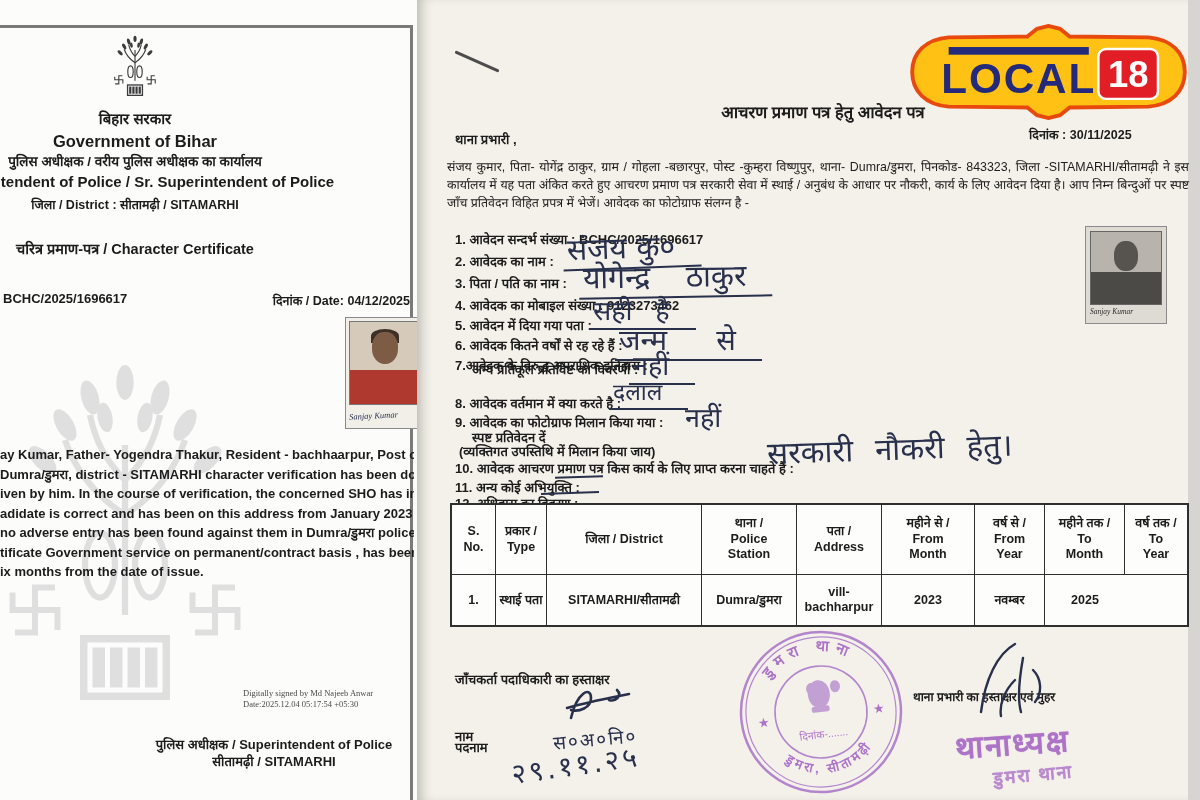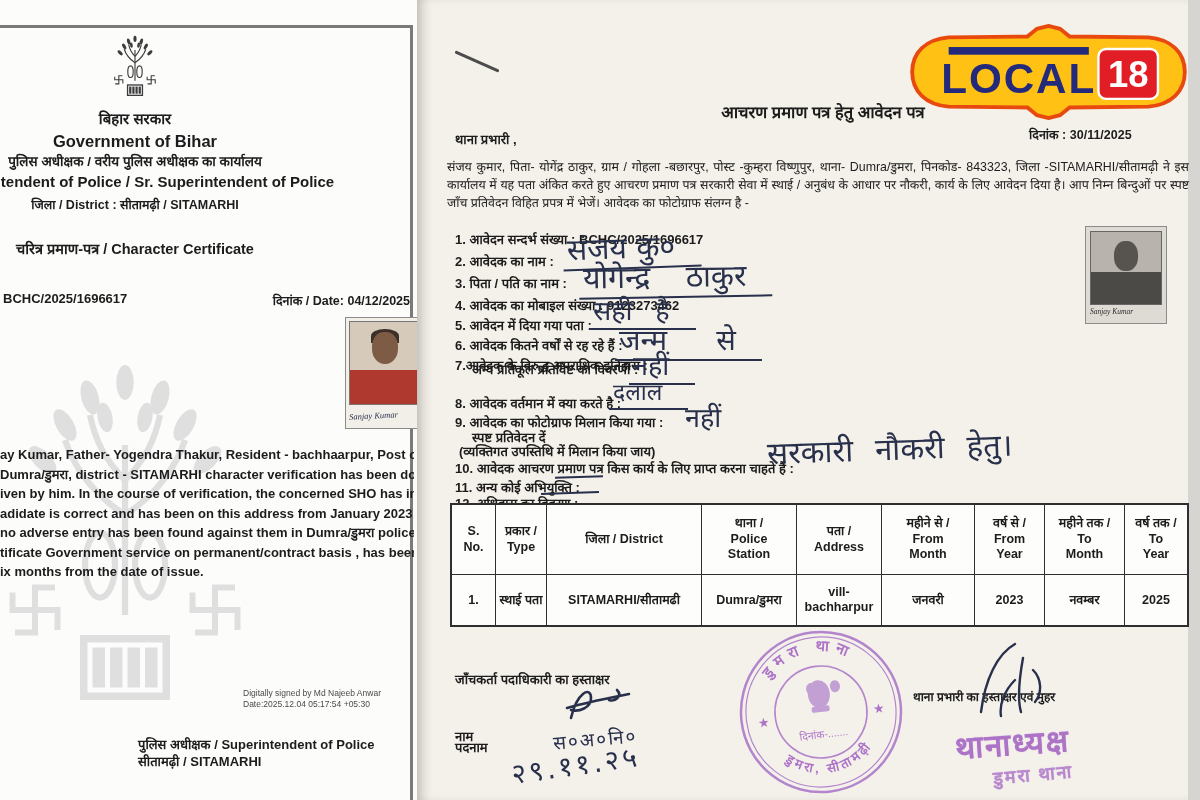--- a/index.html
+++ b/index.html
@@ -20,22 +20,22 @@
   .ldate{position:absolute;left:228px;top:292px;width:182px;text-align:right;font-size:12.5px;font-weight:bold;}
   .photo-l{position:absolute;left:345px;top:317px;width:78px;height:112px;background:#f2efe9;border:1px solid #8a8a8a;padding:3px;box-sizing:border-box;}
   .photo-l .pic{width:70px;height:84px;border:1px solid #777;box-sizing:border-box;position:relative;overflow:hidden;
       background:linear-gradient(#d6cbbb 0 58%,#b0392f 58% 100%);}
   .photo-l .head{position:absolute;left:22px;top:10px;width:26px;height:32px;border-radius:45% 45% 48% 48%;background:#7e5b44;}
   .photo-l .hair{position:absolute;left:21px;top:7px;width:28px;height:14px;border-radius:50% 50% 0 0;background:#3c3028;}
   .photo-sign{font-family:"Liberation Serif",serif;font-style:italic;font-size:8.5px;color:#27304d;margin-top:5px;white-space:nowrap;transform:rotate(-3deg);}
   .lbody{position:absolute;left:0;top:445px;width:414px;}
   .lbody div{font-size:13px;font-weight:bold;line-height:19.5px;white-space:nowrap;overflow:hidden;}
   .watermark{position:absolute;left:-25px;top:335px;width:300px;height:430px;color:#8d8d8d;opacity:.25;}
-  .digsign{position:absolute;left:243px;top:688px;font-size:8.5px;line-height:11px;color:#4a4a4a;}
-  .lfooter{position:absolute;left:138px;top:736px;width:272px;text-align:left;font-size:13px;font-weight:bold;line-height:17px;}
+  .digsign{position:absolute;left:243px;top:688px;font-size:8.5px;line-height:11px;color:#4a4a4a;font-family:Liberation Serif, serif;}
+  .lfooter{position:absolute;left:138px;top:736px;width:272px;text-align:center;font-size:13px;font-weight:bold;line-height:17px;}
   
   .right-page{position:absolute;left:417px;top:0;width:771px;height:800px;background:#f4f1ea;
       box-shadow:inset 10px 0 14px -8px rgba(0,0,0,.3);}
   .penmark{position:absolute;left:36px;top:60px;width:48px;height:3px;background:#4c4c4c;transform:rotate(24deg);border-radius:2px;}
   .rtitle{position:absolute;left:126px;top:100px;width:560px;text-align:center;font-size:16.5px;font-weight:bold;}
   .rdate{position:absolute;left:612px;top:126px;width:150px;font-size:12.5px;font-weight:bold;}
   .salut{position:absolute;left:38px;top:130px;font-size:13px;font-weight:bold;}
   .rbody{position:absolute;left:30px;top:158px;width:742px;font-size:12.4px;font-weight:normal;line-height:18px;text-align:justify;}
   .item{position:absolute;left:38px;font-size:13px;font-weight:bold;white-space:nowrap;}
   .ind{left:55px;}
@@ -230,21 +230,20 @@
         </div>
       <div class="hc">
           <span>वर्ष तक /</span>
           <span style="max-width:40px">To Year</span>
         </div>
       <div class="dc">1.</div>
       <div class="dc" style="max-width:51px">स्थाई पता</div>
       <div class="dc">SITAMARHI/सीतामढी</div>
       <div class="dc">Dumra/डुमरा</div>
       <div class="dc" style="white-space:normal">vill-bachharpur</div>
-      <div class="dc">जनवरी</div>
       <div class="dc">2023</div>
       <div class="dc">नवम्बर</div>
       <div class="dc">2025</div>
     </div>
 
     <div class="flabel" style="left:38px;top:670px">जाँचकर्ता पदाधिकारी का हस्ताक्षर</div>
     <div class="flabel" style="left:38px;top:727px">नाम</div>
     <div class="flabel" style="left:38px;top:738px">पदनाम</div>
 
     <svg class="ink-svg" style="left:140px;top:682px" width="110" height="44" viewBox="0 0 110 44">

